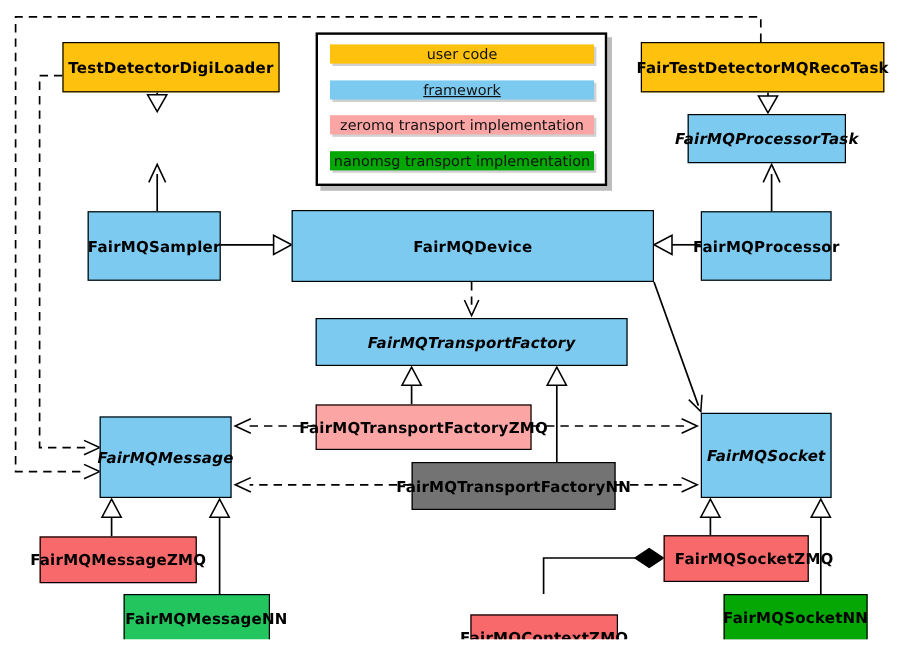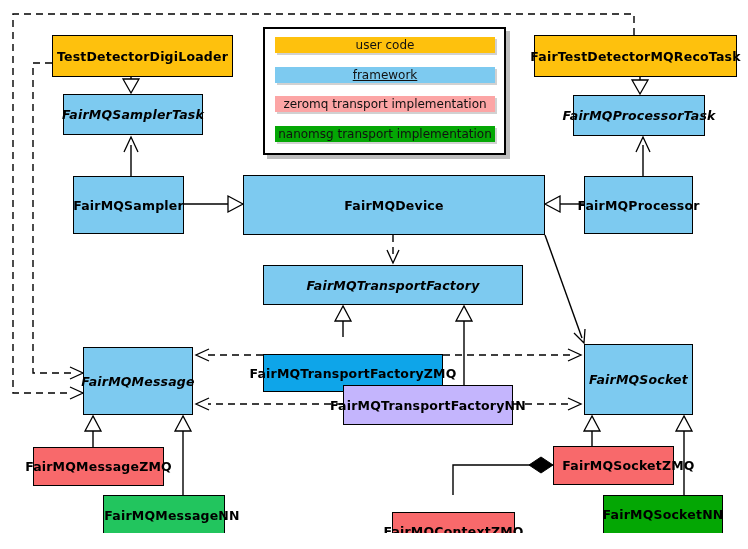--- a/index.html
+++ b/index.html
@@ -154,31 +154,30 @@
         <span>zeromq transport implementation</span>
       </div>
     <div class="legend-row" style="top: 97px; background-color: rgb(4, 167, 4);">
         <span>nanomsg transport implementation</span>
       </div>
   </div>
 
   <div class="node" style="left: 52px; top: 35px; width: 181px; height: 42px; background-color: rgb(254, 193, 13);">TestDetectorDigiLoader</div>
   <div class="node" style="left: 534px; top: 35px; width: 203px; height: 42px; background-color: rgb(254, 193, 13);">FairTestDetectorMQRecoTask</div>
 
-  <div class="node abstract" style="left: 63px; top: 94px; width: 140px; height: 41px; background-color: rgb(125, 202, 240);">FairMQSamplerTask</div>
   <div class="node abstract" style="left: 573px; top: 95px; width: 132px; height: 41px; background-color: rgb(125, 202, 240);">FairMQProcessorTask</div>
 
   <div class="node" style="left: 73px; top: 176px; width: 111px; height: 58px; background-color: rgb(125, 202, 240);">FairMQSampler</div>
   <div class="node" style="left: 243px; top: 175px; width: 302px; height: 60px; background-color: rgb(125, 202, 240);">FairMQDevice</div>
   <div class="node" style="left: 584px; top: 176px; width: 109px; height: 58px; background-color: rgb(125, 202, 240);">FairMQProcessor</div>
 
   <div class="node abstract" style="left: 263px; top: 265px; width: 260px; height: 40px; background-color: rgb(125, 202, 240);">FairMQTransportFactory</div>
 
-  <div class="node" style="left: 263px; top: 354px; width: 180px; height: 38px; background-color: #0ea5e9;">FairMQTransportFactoryZMQ</div>
-  <div class="node" style="left: 343px; top: 385px; width: 170px; height: 40px; background-color: #c4b5fd;">FairMQTransportFactoryNN</div>
+  <div class="node" style="left: 263px; top: 337px; width: 180px; height: 38px; background-color: #fca5a5;">FairMQTransportFactoryZMQ</div>
+  <div class="node" style="left: 343px; top: 385px; width: 170px; height: 40px; background-color: #737373;">FairMQTransportFactoryNN</div>
 
   <div class="node abstract" style="left: 83px; top: 347px; width: 110px; height: 68px; background-color: rgb(125, 202, 240);">FairMQMessage</div>
   <div class="node abstract" style="left: 584px; top: 344px; width: 109px; height: 71px; background-color: rgb(125, 202, 240);">FairMQSocket</div>
 
   <div class="node" style="left: 33px; top: 447px; width: 131px; height: 39px; background-color: rgb(248, 105, 107);">FairMQMessageZMQ</div>
   <div class="node" style="left: 103px; top: 495px; width: 122px; height: 41px; background-color: #22c55e; padding-left: 16px;">FairMQMessageNN</div>
 
   <div class="node" style="left: 392px; top: 512px; width: 123px; height: 39px; background-color: rgb(248, 105, 107);">FairMQContextZMQ</div>
   <div class="node" style="left: 553px; top: 446px; width: 121px; height: 39px; background-color: rgb(248, 105, 107); padding-left: 30px;">FairMQSocketZMQ</div>
   <div class="node" style="left: 603px; top: 495px; width: 120px; height: 39px; background-color: rgb(4, 167, 4);">FairMQSocketNN</div>

